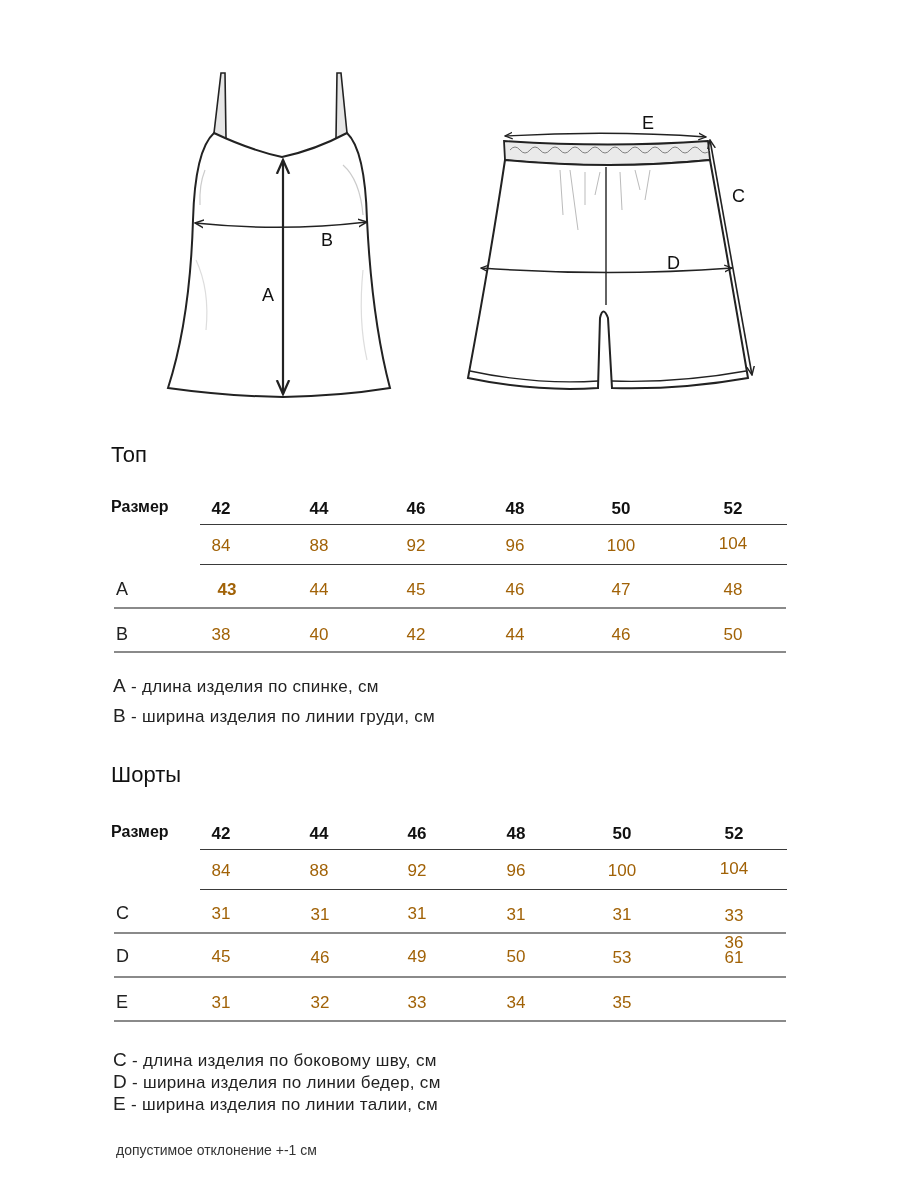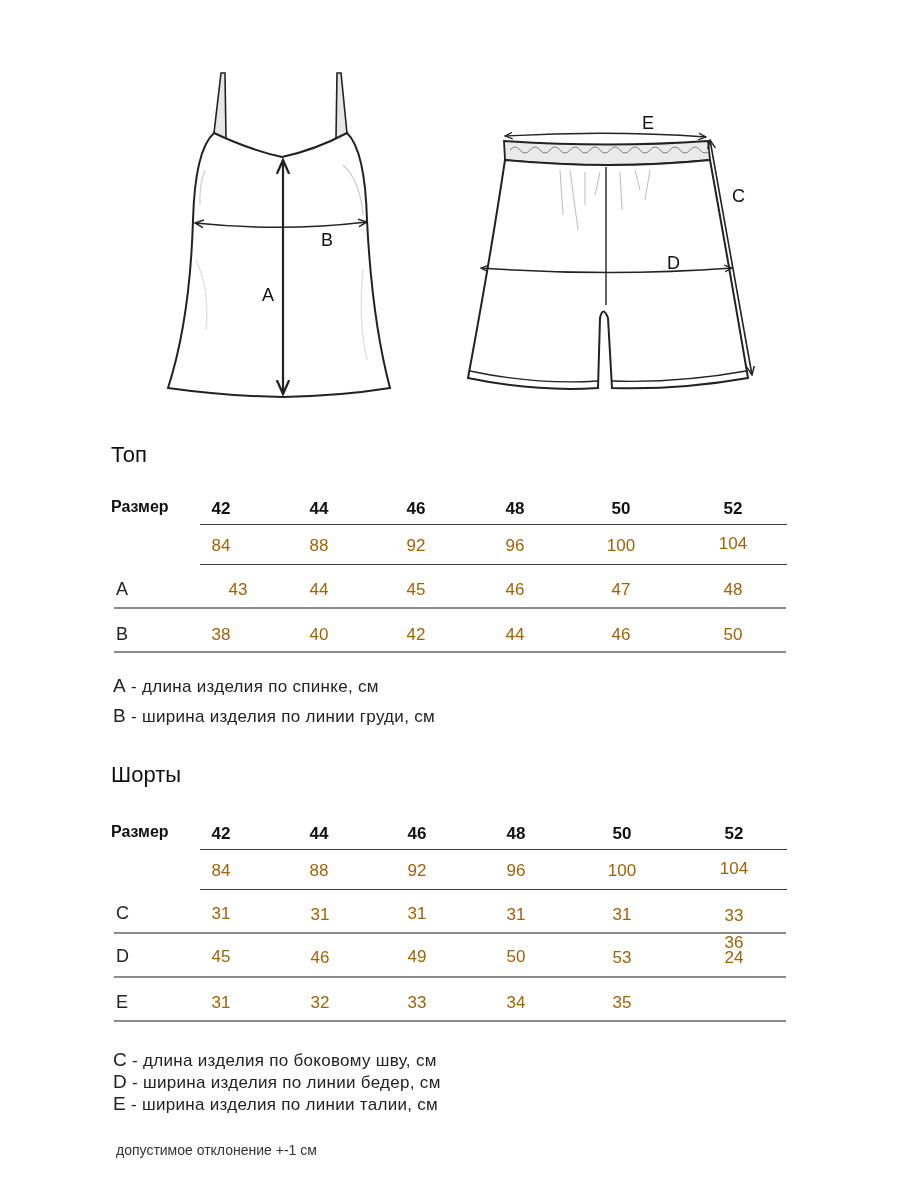--- a/index.html
+++ b/index.html
@@ -98,21 +98,21 @@
     <div class="cell" style="left:319px; top:536px;">88</div>
     <div class="cell" style="left:416px; top:536px;">92</div>
     <div class="cell" style="left:515px; top:536px;">96</div>
     <div class="cell" style="left:621px; top:536px;">100</div>
     <div class="cell" style="left:733px; top:534px;">104</div>
   </div>
   <div class="line-dark" style="top:564px;"></div>
 
   <div>
     <div class="rowlabel" style="top:579px;">A</div>
-    <div class="cell" style="left:238px; top:580px;">43</div>
+    <div class="cell" style="left:227px; top:580px;font-weight:bold;">43</div>
     <div class="cell" style="left:319px; top:580px;">44</div>
     <div class="cell" style="left:416px; top:580px;">45</div>
     <div class="cell" style="left:515px; top:580px;">46</div>
     <div class="cell" style="left:621px; top:580px;">47</div>
     <div class="cell" style="left:733px; top:580px;">48</div>
   </div>
   <div class="line-gray" style="top:607px;"></div>
 
   <div>
     <div class="rowlabel" style="top:624px;">B</div>
@@ -167,21 +167,21 @@
   </div>
   <div class="line-gray" style="top:932px;"></div>
 
   <div>
     <div class="rowlabel" style="top:946px;">D</div>
     <div class="cell" style="left:221px; top:947px;">45</div>
     <div class="cell" style="left:320px; top:948px;">46</div>
     <div class="cell" style="left:417px; top:947px;">49</div>
     <div class="cell" style="left:516px; top:947px;">50</div>
     <div class="cell" style="left:622px; top:948px;">53</div>
-    <div class="cell" style="left:734px; top:948px;">24</div>
+    <div class="cell" style="left:734px; top:948px;">61</div>
   </div>
   <div class="line-gray" style="top:976px;"></div>
 
   <div>
     <div class="rowlabel" style="top:992px;">E</div>
     <div class="cell" style="left:221px; top:993px;">31</div>
     <div class="cell" style="left:320px; top:993px;">32</div>
     <div class="cell" style="left:417px; top:993px;">33</div>
     <div class="cell" style="left:516px; top:993px;">34</div>
     <div class="cell" style="left:622px; top:993px;">35</div>

